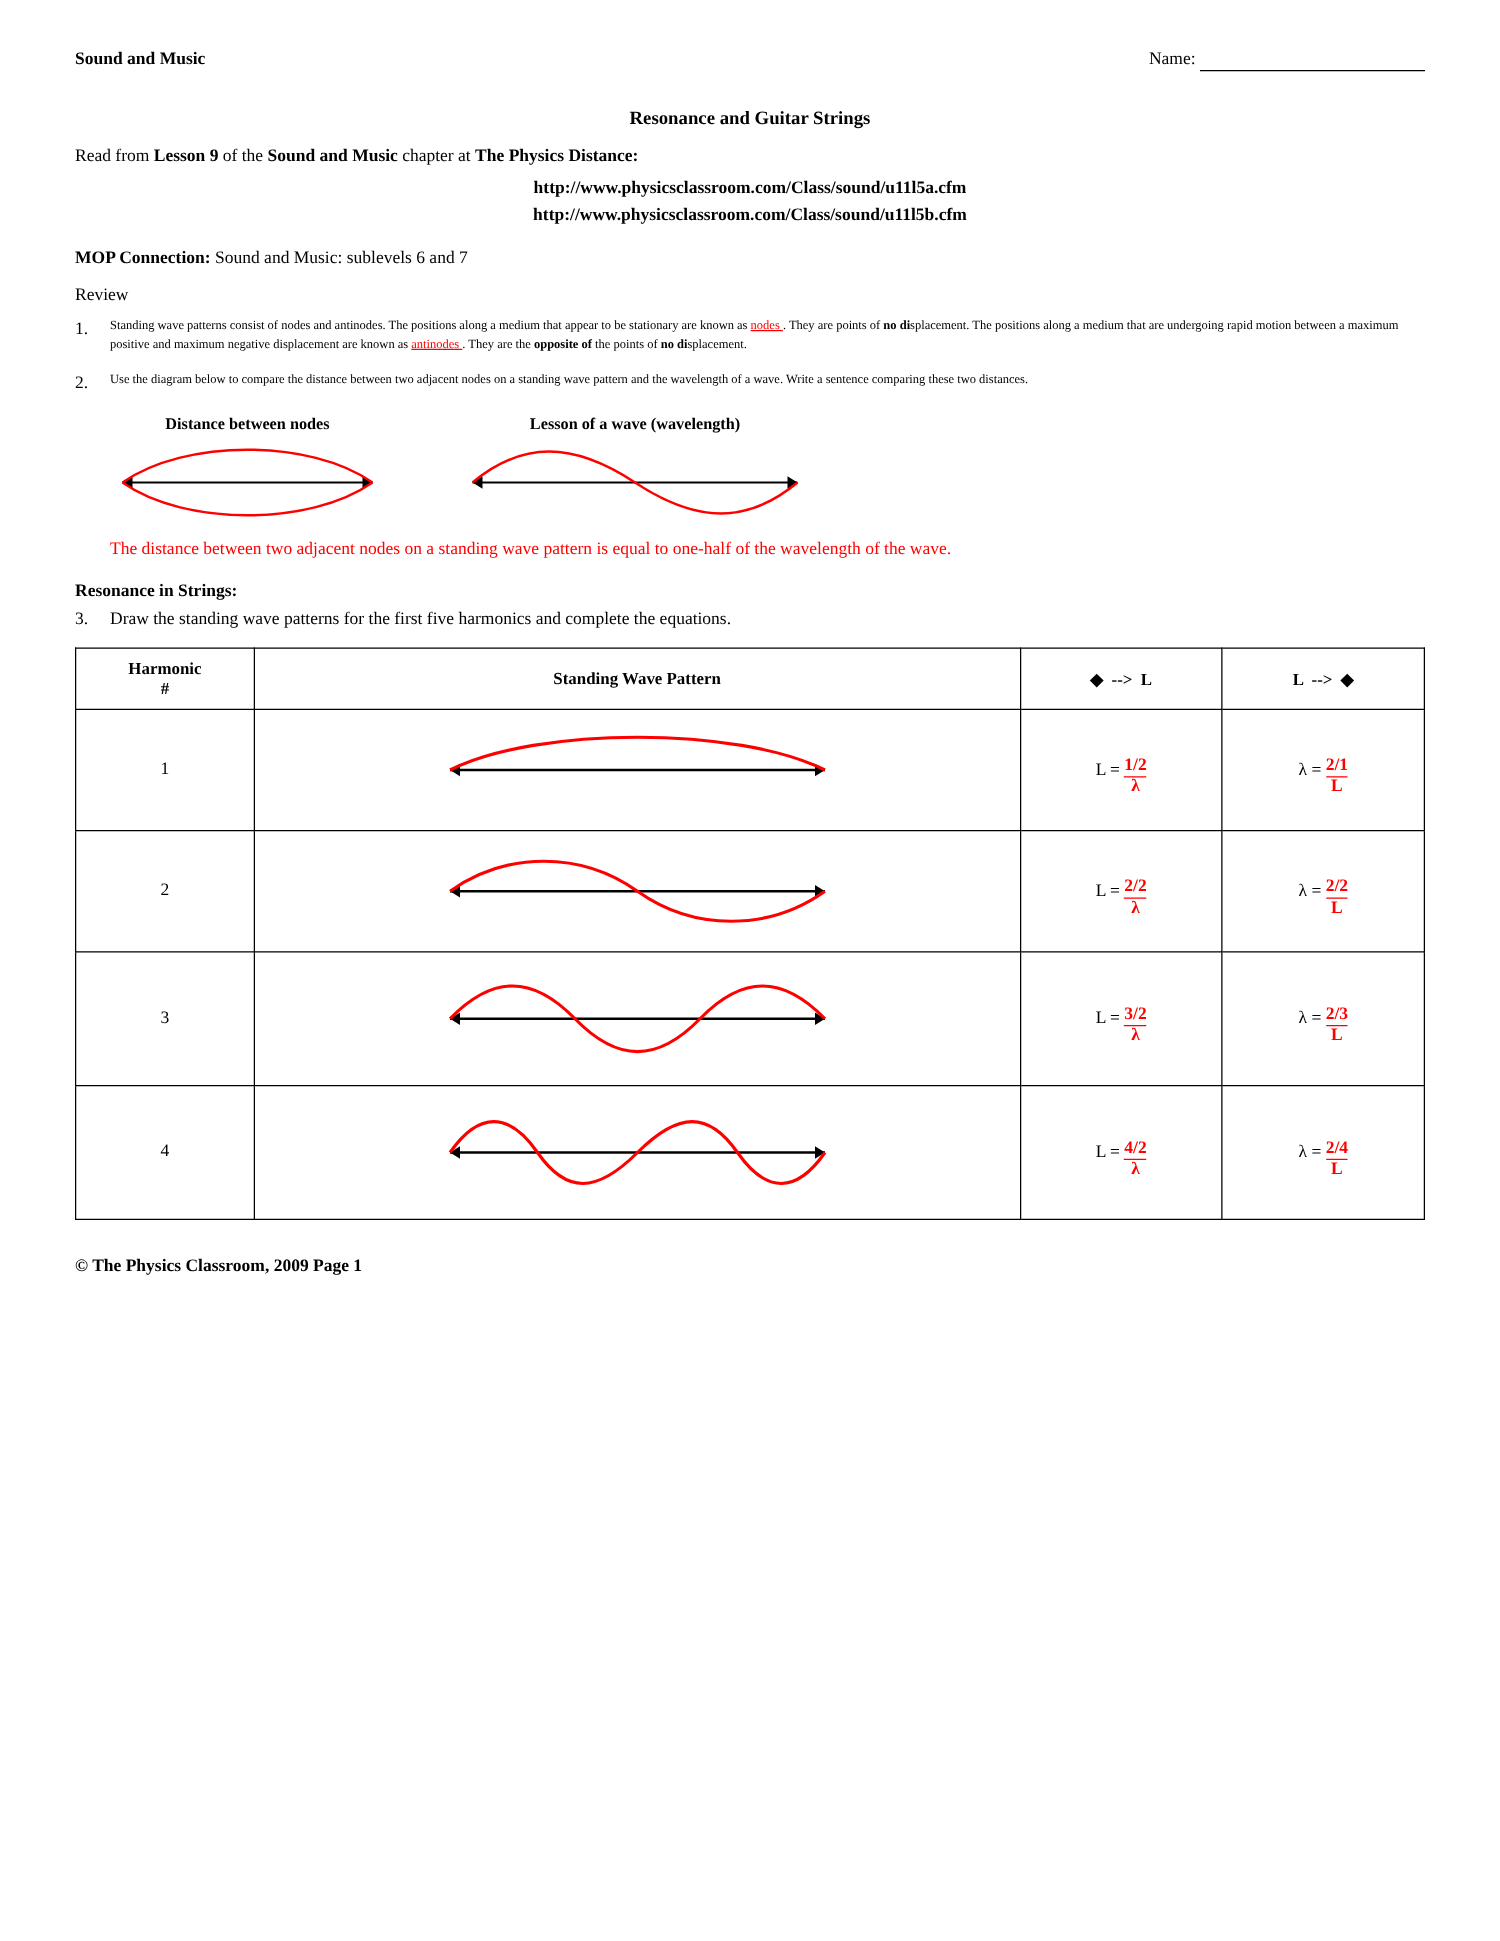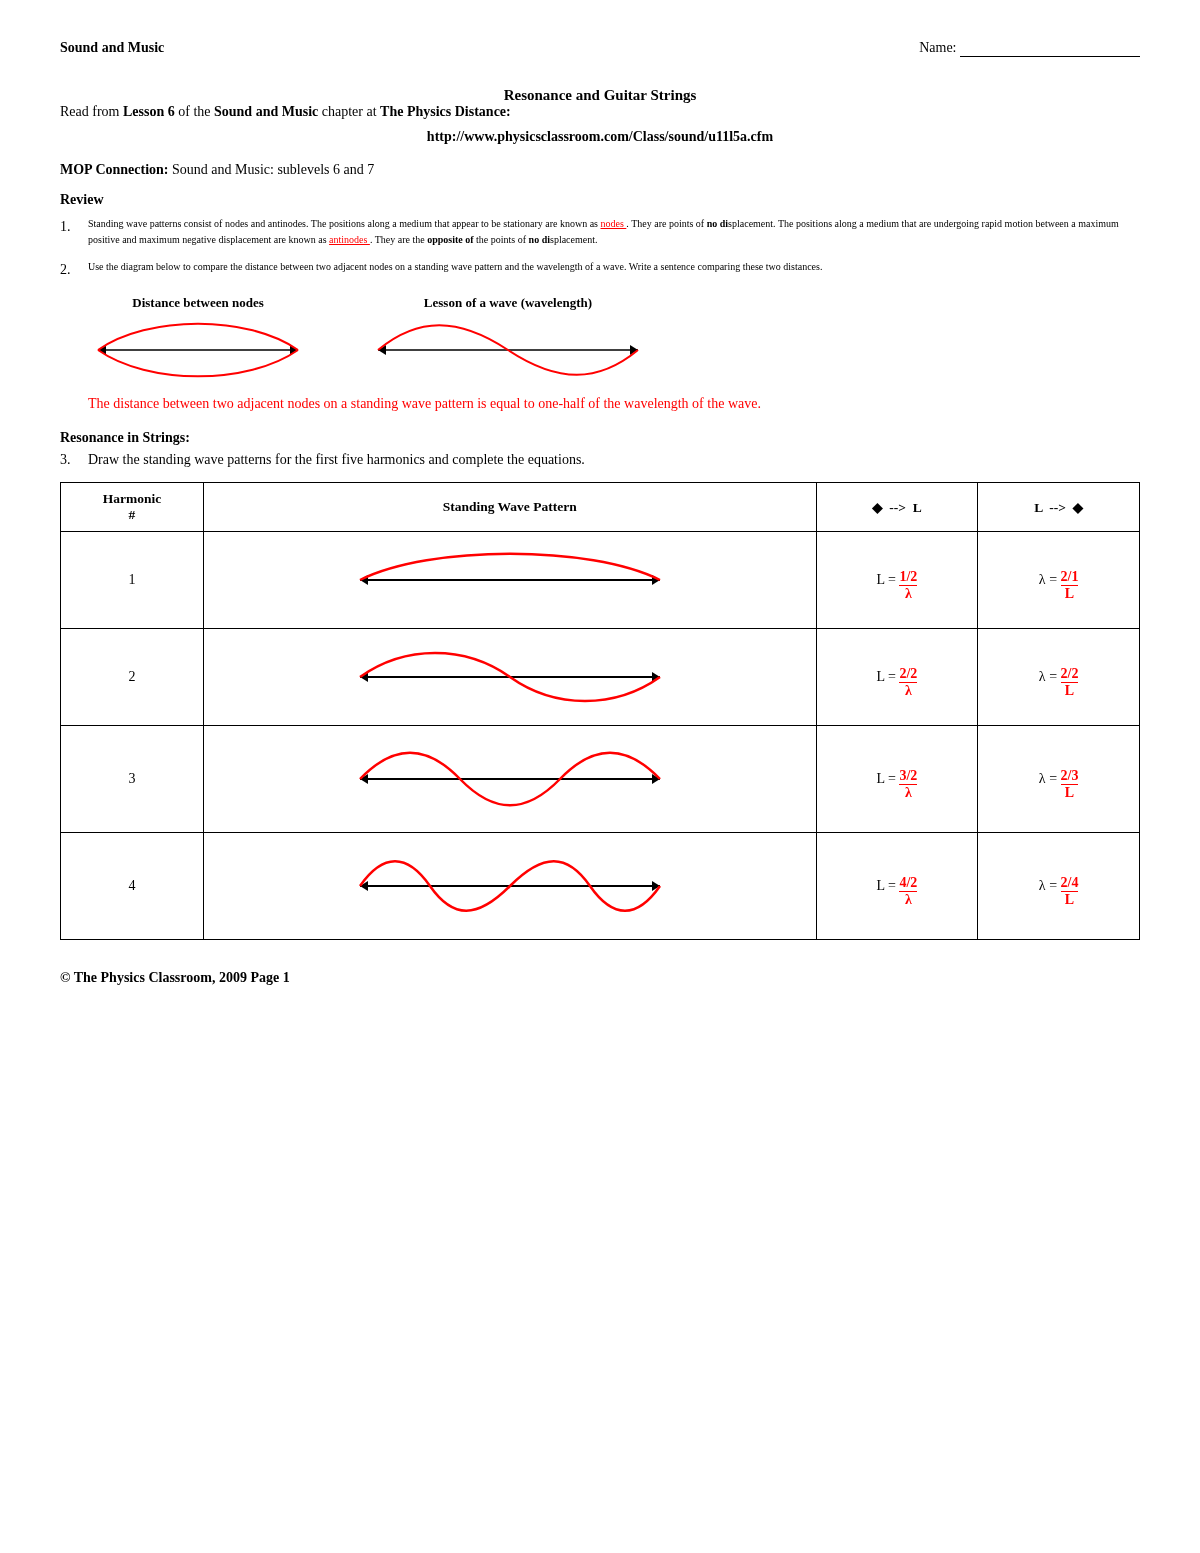--- a/index.html
+++ b/index.html
@@ -18,40 +18,41 @@
       align-items: flex-start;
       margin-bottom: 30px;
     }
     .header-left { font-weight: bold; font-size: 14px; }
     .header-right { font-size: 14px; }
     .name-line { display: inline-block; border-bottom: 1px solid #000; width: 180px; }
     .title {
       text-align: center;
       font-weight: bold;
       font-size: 15px;
+      margin-bottom: 14px;
     }
     .read-from {
       font-size: 14px;
       margin-bottom: 6px;
     }
     .read-from b { font-weight: bold; }
     .url-block {
       text-align: center;
       font-weight: bold;
       font-size: 14px;
       margin-bottom: 14px;
       line-height: 1.6;
     }
     .mop-connection {
       font-size: 14px;
       margin-bottom: 14px;
     }
     .mop-connection b { font-weight: bold; }
     .section-header {
-      font-weight: bold;
+      font-weight: normal;
       font-size: 14px;
       margin-bottom: 8px;
     }
     .numbered-list {
       list-style: none;
       padding: 0;
       margin-bottom: 14px;
     }
     .numbered-list > li {
       display: flex;
@@ -150,25 +151,26 @@
   <div class="header-left">Sound and Music</div>
   <div class="header-right">
     <span>Name:</span>
     <span class="name-line">&nbsp;</span>
   </div>
 </div>
 
 <div class="title">Resonance and Guitar Strings</div>
 
 <p class="read-from">
-  Read from <b>Lesson 6</b> of the <b>Sound and Music</b> chapter at <b>The Physics Distance:</b>
+  Read from <b>Lesson 9</b> of the <b>Sound and Music</b> chapter at <b>The Physics Distance:</b>
 </p>
 
 <div class="url-block">
   <div>http://www.physicsclassroom.com/Class/sound/u11l5a.cfm</div>
+  <div>http://www.physicsclassroom.com/Class/sound/u11l5b.cfm</div>
 </div>
 
 <p class="mop-connection">
   <b>MOP Connection:</b><span>  Sound and Music:  sublevels 6 and 7</span>
 </p>
 
 <div class="section-header">Review</div>
 
 <ol class="numbered-list">
   <li>

